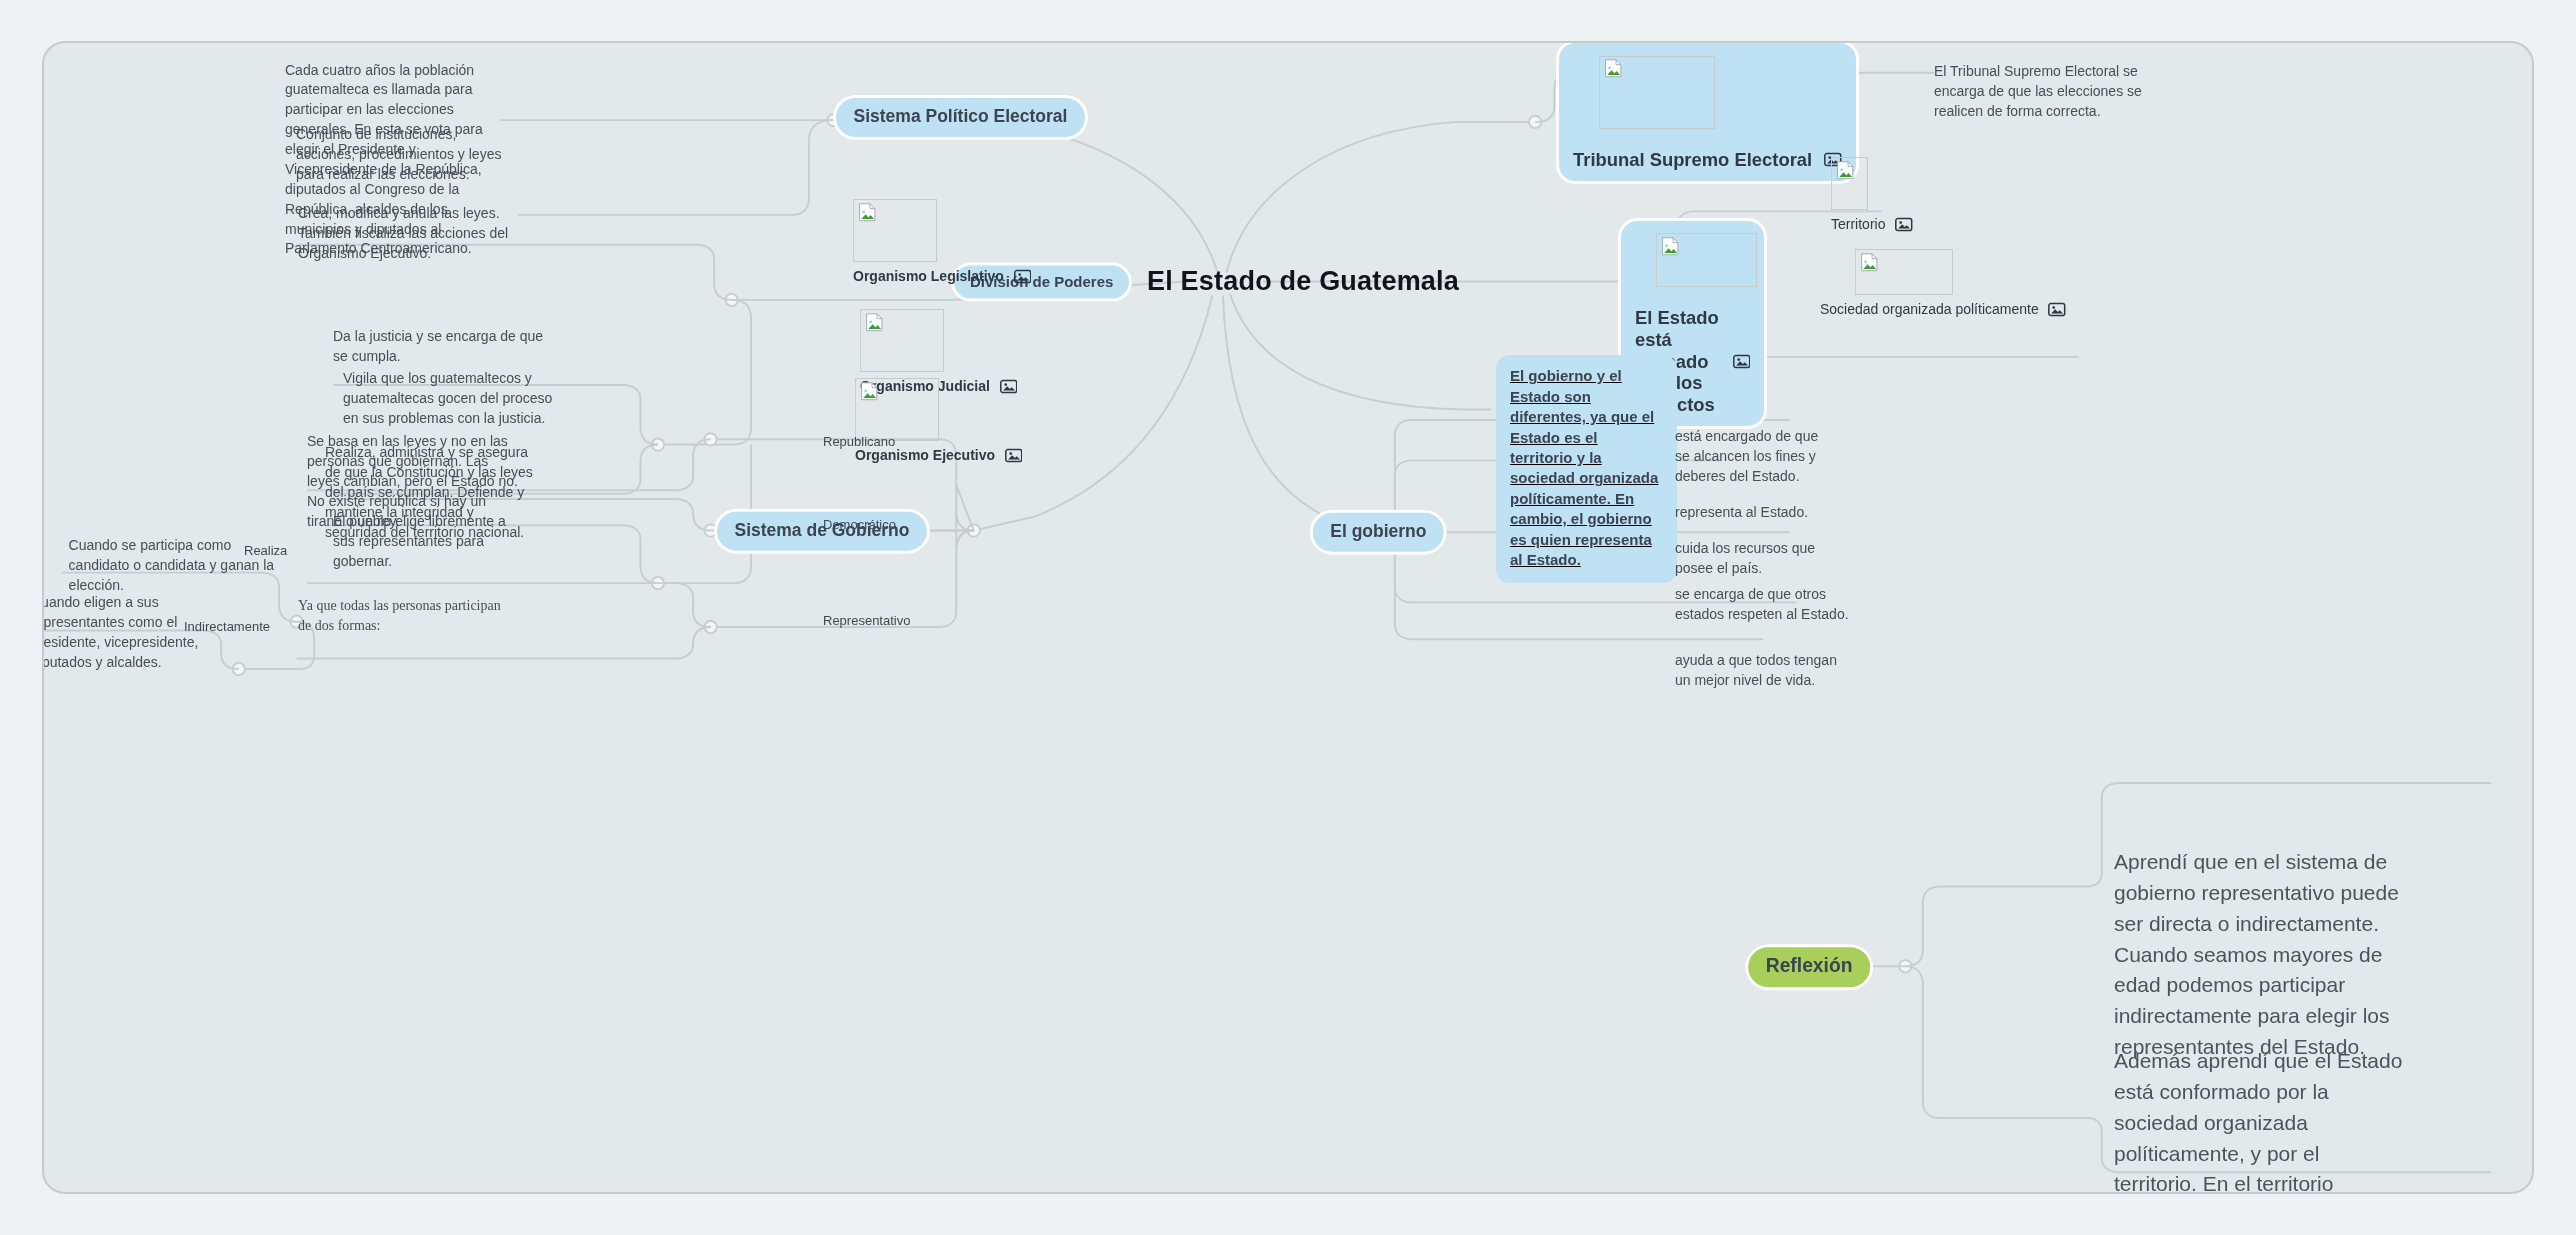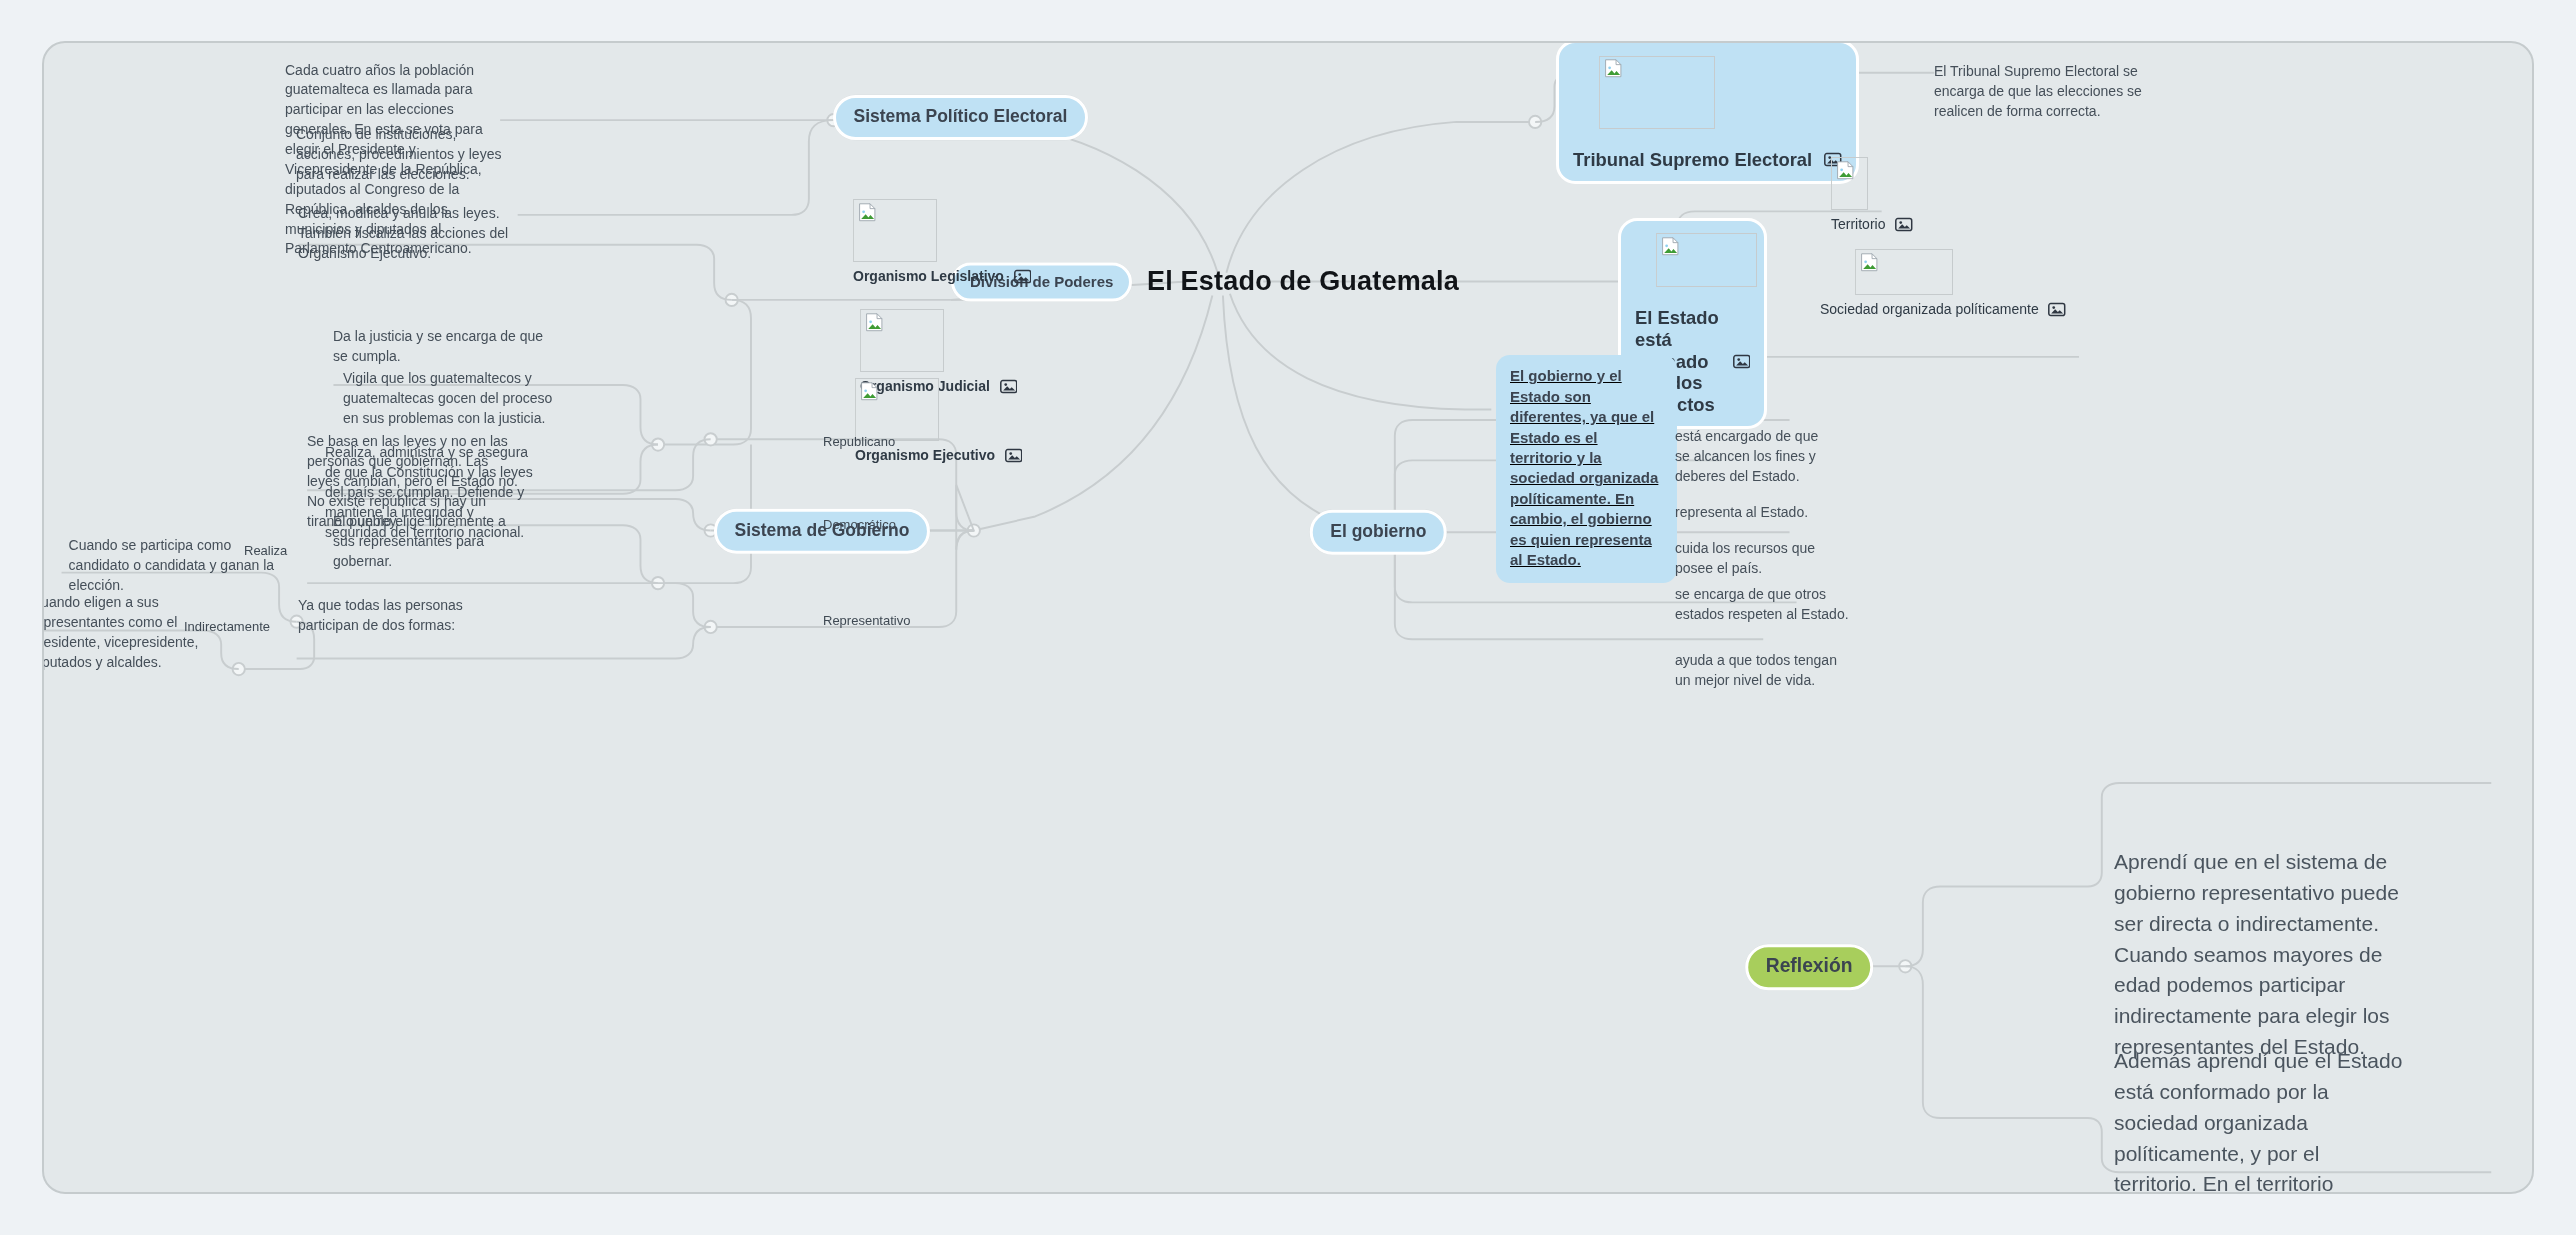--- a/index.html
+++ b/index.html
@@ -371,21 +371,21 @@
     <div class="pill blue" style="transform:translate(-100%,-50%); font-size:17.5px;">Sistema de Gobierno</div>
   </div>
 
   <div class="node sublabel" style="left:779px; top:391px;">Republicano</div>
   <div class="node note w240" style="left:263px; top:389px;">Se basa en las leyes y no en las personas que gobiernan. Las leyes cambian, pero el Estado no. No existe república si hay un tirano o un rey.</div>
 
   <div class="node sublabel" style="left:779px; top:474px;">Democrático</div>
   <div class="node note w200" style="left:289px; top:469px;">El pueblo elige libremente a sus representantes para gobernar.</div>
 
   <div class="node sublabel" style="left:779px; top:570px;">Representativo</div>
-  <div class="node note w240" style="left:254px; top:553px;">Ya que todas las personas participan de dos formas:</div>
+  <div class="node note w240" style="left:254px; top:553px;font-family:Liberation Serif, serif;">Ya que todas las personas participan de dos formas:</div>
 
   <div class="node sublabel" style="left:200px; top:500px;">Realiza</div>
   <div class="node note w240" style="left:24.6px; top:493px;">Cuando se participa como candidato o candidata y ganan la elección.</div>
 
   <div class="node sublabel" style="left:140px; top:576px;">Indirectamente</div>
   <div class="node note w240" style="left:-13px; top:550px;">Cuando eligen a sus representantes como el presidente, vicepresidente, diputados y alcaldes.</div>
 
   <div class="node" style="left:1403px; top:489px;">
     <div class="pill blue" style="transform:translate(-100%,-50%);">El gobierno</div>
   </div>

